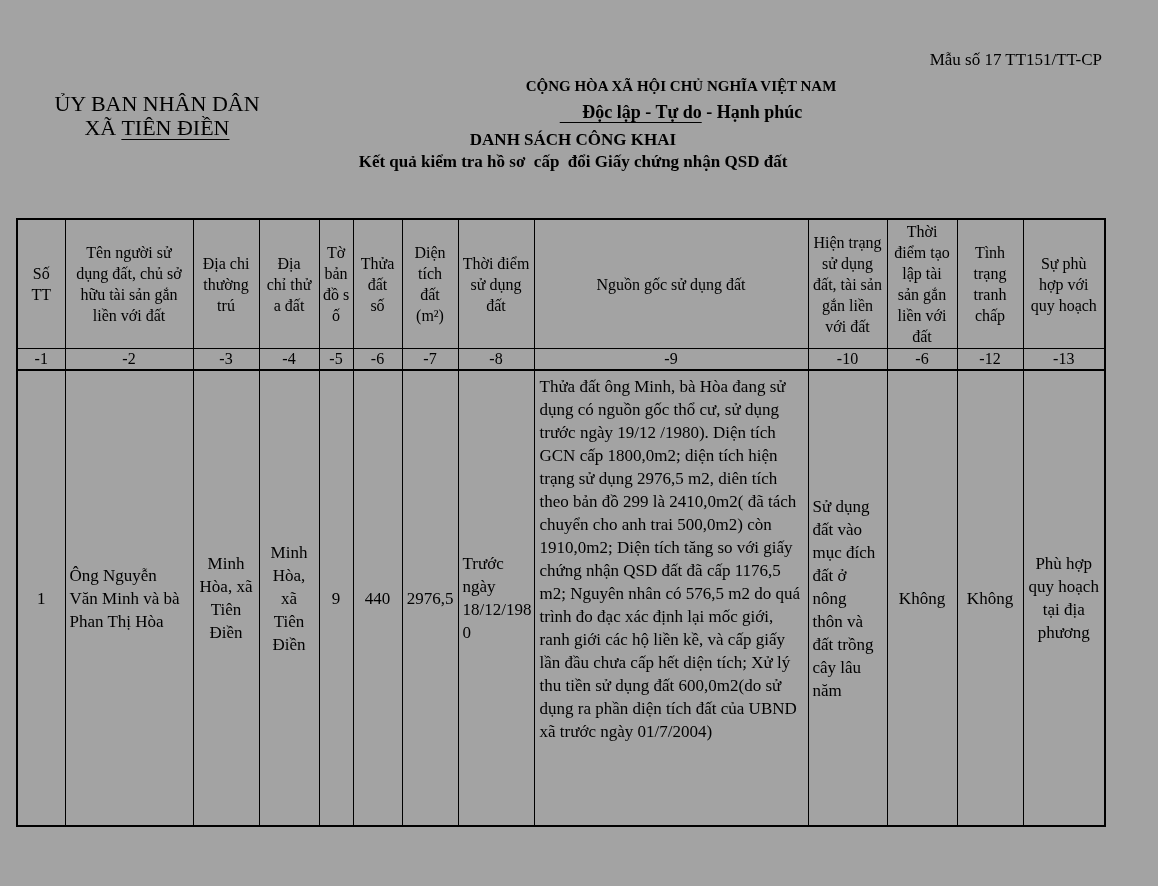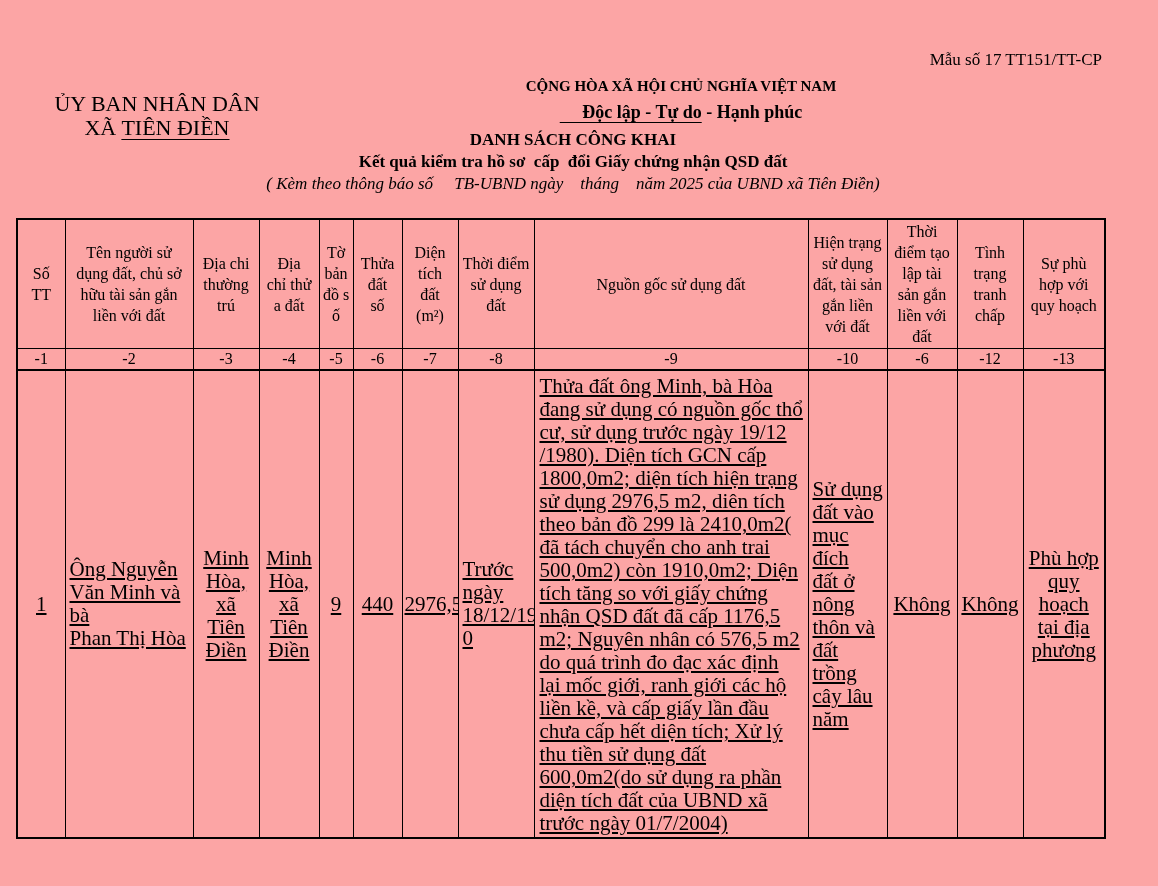--- a/index.html
+++ b/index.html
@@ -4,21 +4,21 @@
 <style>
   * { margin:0; padding:0; box-sizing:border-box; }
   html,body { background:#ffffff; }
   body {
     width:1158px; height:886px;
     font-family:"Liberation Serif", "DejaVu Serif", serif;
     color:#000;
     position:relative;
     overflow:hidden;
   }
-  .page { position:relative; width:1158px; height:886px; background:#fca5a5; }
+  .page { position:relative; width:1158px; height:886px; background:#a3a3a3; }
 
   
   .form-no {
     position:absolute; top:50px; right:56px;
     font-size:17px; white-space:pre;
   }
   .org-block {
     position:absolute; top:92px; left:37px; width:240px;
     text-align:center; font-weight:normal; font-size:22px; line-height:24px;
   }
@@ -53,21 +53,21 @@
     border:1px solid #000;
     font-weight:normal;
     text-align:center;
     vertical-align:middle;
     white-space:pre-line;
     overflow:hidden;
     padding:1px 2px;
   }
   .hdr th { height:125px; font-size:16px; line-height:21px; }
   .idx td { height:21px; font-size:16px; border-bottom:2px solid #000; }
-  .data td { height:456px; font-size:21px; line-height:23px;text-decoration:underline; }
+  .data td { height:456px; font-size:17px; line-height:23px; }
   .data td.al { text-align:left; padding-left:4px; padding-right:3px; }
   .data td.origin {
     text-align:left; vertical-align:top;
     padding:4px 4px 2px 5px;
     white-space:normal;
   }
 </style>
 </head>
 <body>
 
@@ -81,21 +81,20 @@
   </div>
 
   <div class="nat-block">
     <div class="nat-line1">CỘNG HÒA XÃ HỘI CHỦ NGHĨA VIỆT NAM</div>
     <div class="nat-line2"><span class="u pre">     Độc lập - Tự do</span><span> - Hạnh phúc</span></div>
   </div>
 
   <div class="title-block">
     <div class="doc-title">DANH SÁCH CÔNG KHAI</div>
     <div class="doc-subtitle">Kết quả kiểm tra hồ sơ  cấp  đổi Giấy chứng nhận QSD đất</div>
-    <div class="doc-note">( Kèm theo thông báo số     TB-UBND ngày    tháng    năm 2025 của UBND xã Tiên Điền)</div>
   </div>
 
   <table class="main-table">
     <colgroup>
       <col style="width:48px">
         <col style="width:128px">
         <col style="width:66px">
       <col style="width:60px">
         <col style="width:34px">
         <col style="width:49px">

